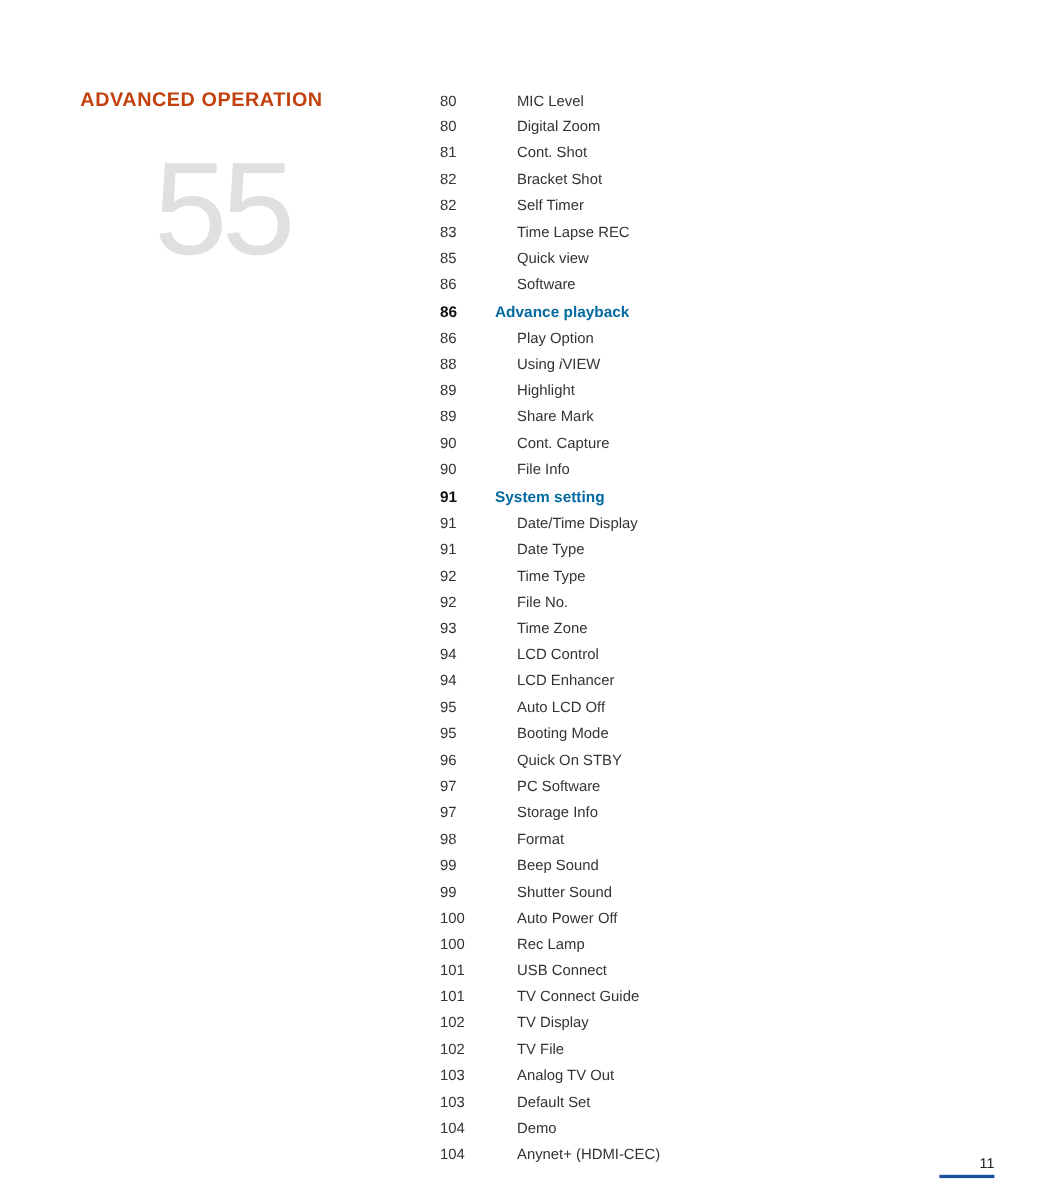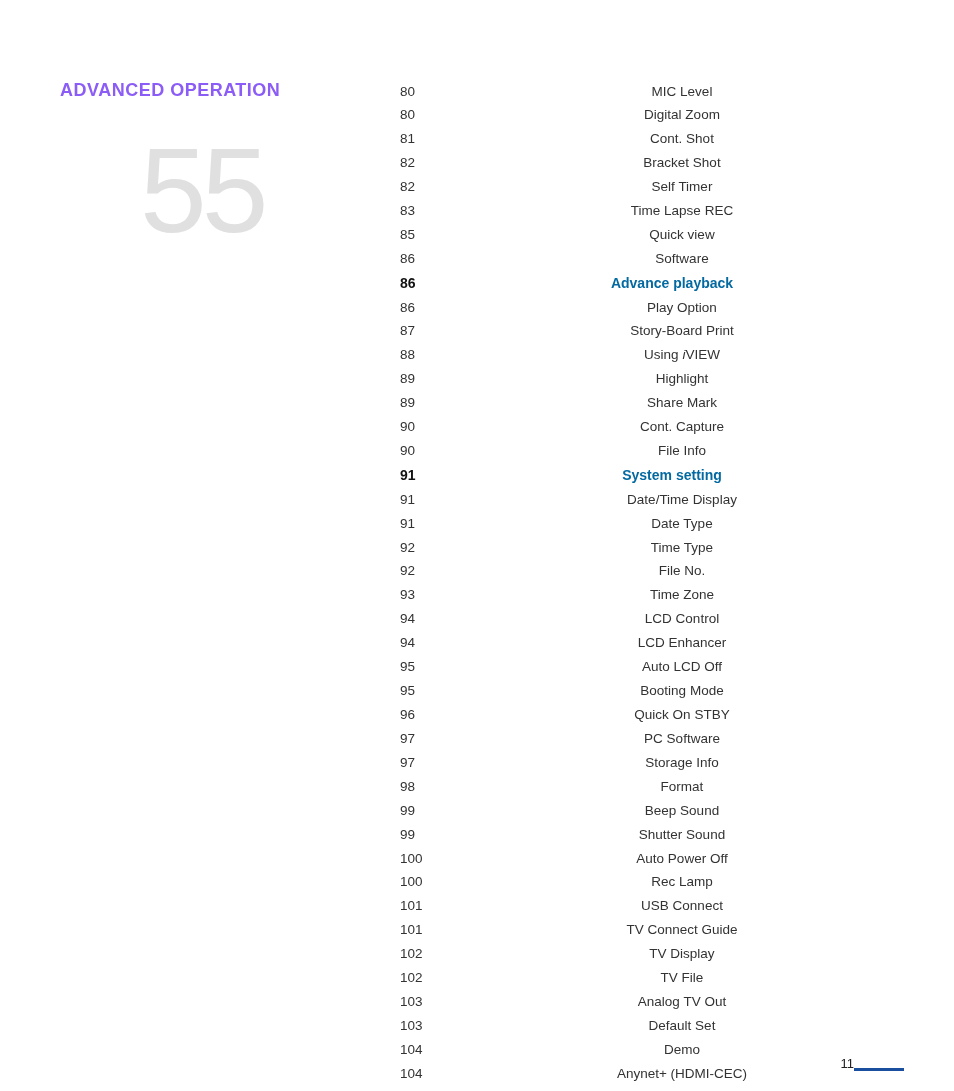--- a/index.html
+++ b/index.html
@@ -35,24 +35,25 @@
 
     .left-section {
       width: 340px;
       flex-shrink: 0;
       position: relative;
     }
 
     .section-title {
       font-size: 18px;
       font-weight: bold;
-      color: #8b5cf6;
+      color: #c2410c;
       letter-spacing: 0.5px;
       margin-bottom: 20px;
       text-transform: uppercase;
+      margin-left: 13px;
     }
 
     .chapter-number {
       font-size: 120px;
       font-weight: normal;
       color: #e0e0e0;
       line-height: 1;
       position: absolute;
       top: 50px;
       left: 80px;
@@ -87,21 +88,20 @@
       text-align: left;
       vertical-align: top;
       font-size: 13.5px;
       color: #333;
       padding-right: 10px;
     }
 
     .toc-table td.item-label {
       font-size: 13.5px;
       color: #333;
-      text-align: center;
     }
 
     .toc-table tr.section-header td {
       font-weight: bold;
       font-size: 14px;
       color: #0369a1;
     }
 
     .toc-table tr.section-header td.page-num {
       font-weight: bold;
@@ -110,20 +110,21 @@
 
     .toc-table td.item-label.indented {
       padding-left: 20px;
     }
 
     .page-footer {
       position: absolute;
       bottom: 20px;
       right: 50px;
       display: flex;
+      flex-direction: column;
       align-items: flex-end;
     }
 
     .page-number {
       font-size: 13px;
       color: #222;
       font-weight: normal;
     }
 
     .footer-line {
@@ -181,24 +182,20 @@
             </tr>
             <tr class="section-header">
               <td class="page-num">86</td>
               <td class="item-label">Advance playback</td>
             </tr>
             <tr>
               <td class="page-num">86</td>
               <td class="item-label indented">Play Option</td>
             </tr>
             <tr>
-              <td class="page-num">87</td>
-              <td class="item-label indented">Story-Board Print</td>
-            </tr>
-            <tr>
               <td class="page-num">88</td>
               <td class="item-label indented">Using <i>i</i>VIEW</td>
             </tr>
             <tr>
               <td class="page-num">89</td>
               <td class="item-label indented">Highlight</td>
             </tr>
             <tr>
               <td class="page-num">89</td>
               <td class="item-label indented">Share Mark</td>

